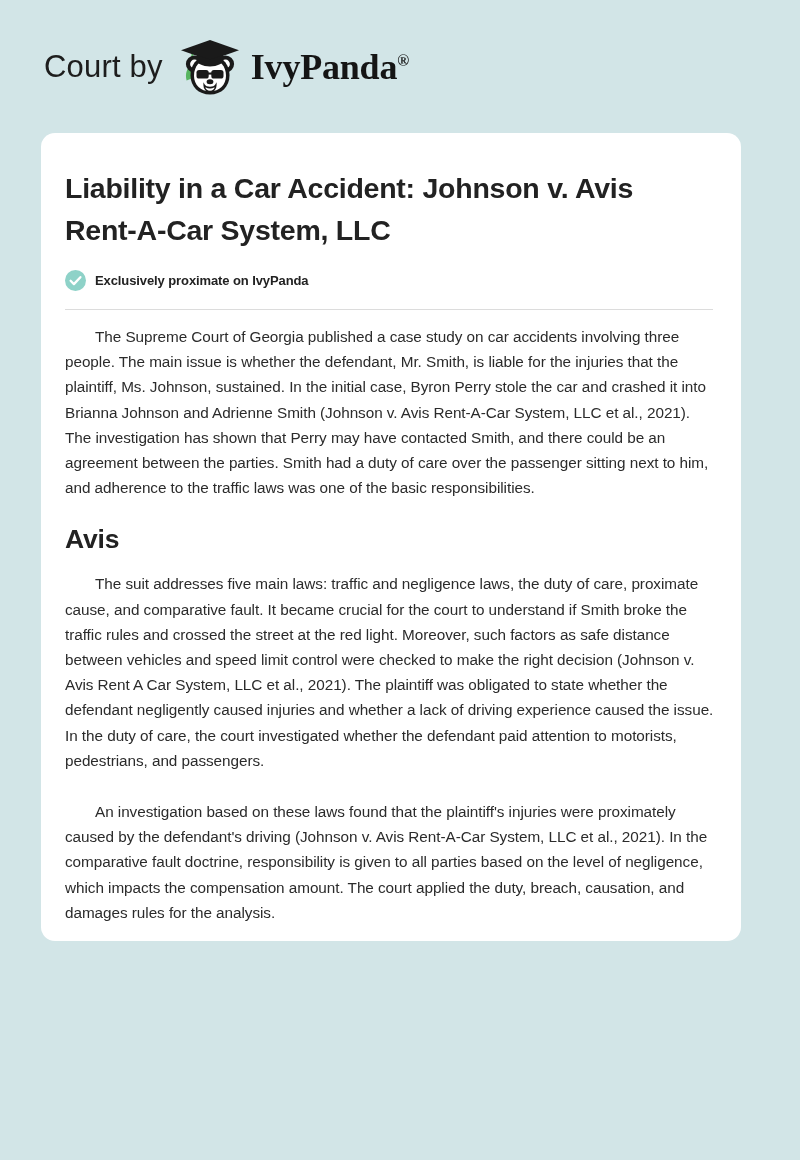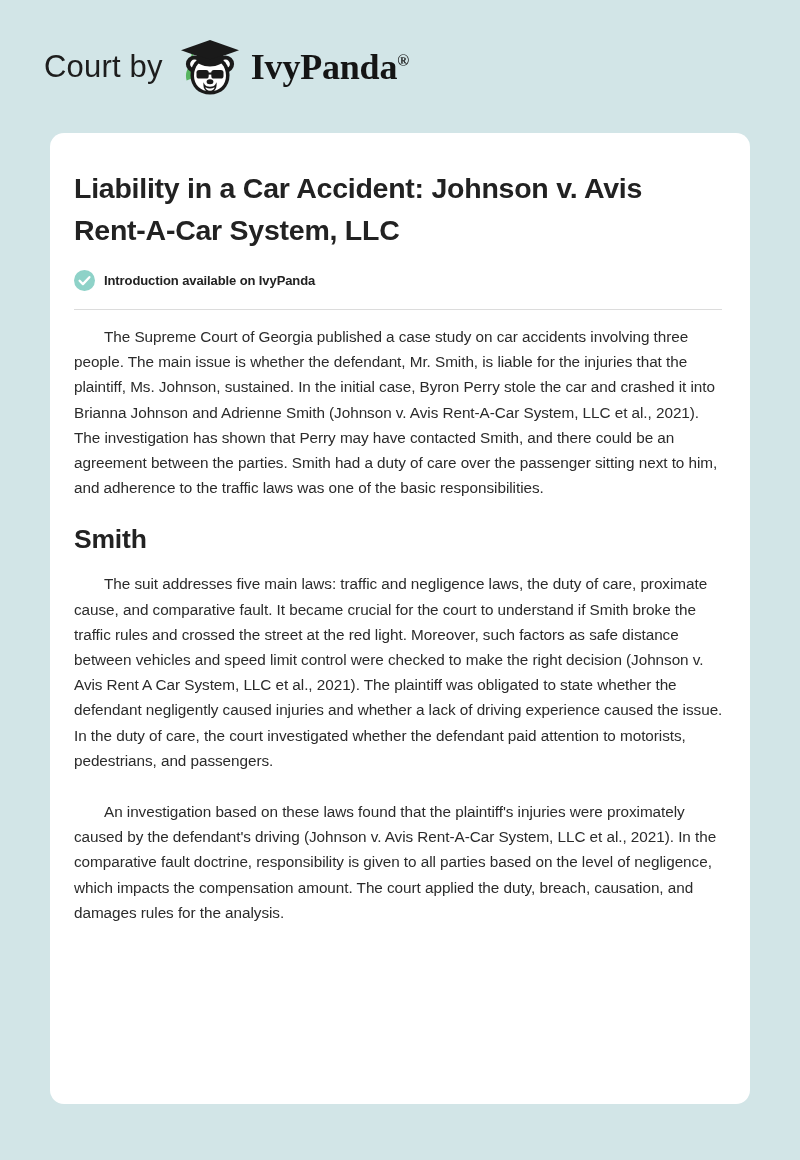--- a/index.html
+++ b/index.html
@@ -52,24 +52,24 @@
   .brand-wordmark .reg {
     font-size: 16px;
     vertical-align: super;
     font-weight: bold;
     line-height: 0;
   }
 
   
   .paper-card {
     position: absolute;
-    left: 50px;
+    left: 41px;
     top: 133px;
     width: 700px;
-    height: 971px;
+    height: 808px;
     background: #ffffff;
     border-radius: 14px;
     box-sizing: border-box;
     padding: 34px 27px 0 24px;
     overflow: hidden;
   }
 
   .doc-title {
     font-size: 28.5px;
     line-height: 42px;
@@ -179,24 +179,24 @@
 <div class="paper-card">
 
   <h1 class="doc-title">Liability in a Car Accident: Johnson v. Avis Rent-A-Car System, LLC</h1>
 
   <div class="exclusive-badge">
     <span class="badge-check">
       <svg viewBox="0 0 21 21" width="21" height="21" aria-hidden="true">
         <path d="M5.6 10.8 L8.9 14.1 L15.4 7.2" fill="none" stroke="#ffffff" stroke-width="2.3" stroke-linecap="round" stroke-linejoin="round"></path>
       </svg>
     </span>
-    <span class="badge-text">Introduction available on IvyPanda</span>
+    <span class="badge-text">Exclusively proximate on IvyPanda</span>
   </div>
 
   <div class="divider"></div>
 
   <p class="body-paragraph">The Supreme Court of Georgia published a case study on car accidents involving three people. The main issue is whether the defendant, Mr. Smith, is liable for the injuries that the plaintiff, Ms. Johnson, sustained. In the initial case, Byron Perry stole the car and crashed it into Brianna Johnson and Adrienne Smith (Johnson v. Avis Rent-A-Car System, LLC et al., 2021). The investigation has shown that Perry may have contacted Smith, and there could be an agreement between the parties. Smith had a duty of care over the passenger sitting next to him, and adherence to the traffic laws was one of the basic responsibilities.</p>
 
-  <h2 class="section-heading">Smith</h2>
+  <h2 class="section-heading">Avis</h2>
   <p class="body-paragraph">The suit addresses five main laws: traffic and negligence laws, the duty of care, proximate cause, and comparative fault. It became crucial for the court to understand if Smith broke the traffic rules and crossed the street at the red light. Moreover, such factors as safe distance between vehicles and speed limit control were checked to make the right decision (Johnson v. Avis Rent A Car System, LLC et al., 2021). The plaintiff was obligated to state whether the defendant negligently caused injuries and whether a lack of driving experience caused the issue. In the duty of care, the court investigated whether the defendant paid attention to motorists, pedestrians, and passengers.</p>
   <p class="body-paragraph">An investigation based on these laws found that the plaintiff's injuries were proximately caused by the defendant's driving (Johnson v. Avis Rent-A-Car System, LLC et al., 2021). In the comparative fault doctrine, responsibility is given to all parties based on the level of negligence, which impacts the compensation amount. The court applied the duty, breach, causation, and damages rules for the analysis.</p>
 
 </div>
 
 </body></html>

